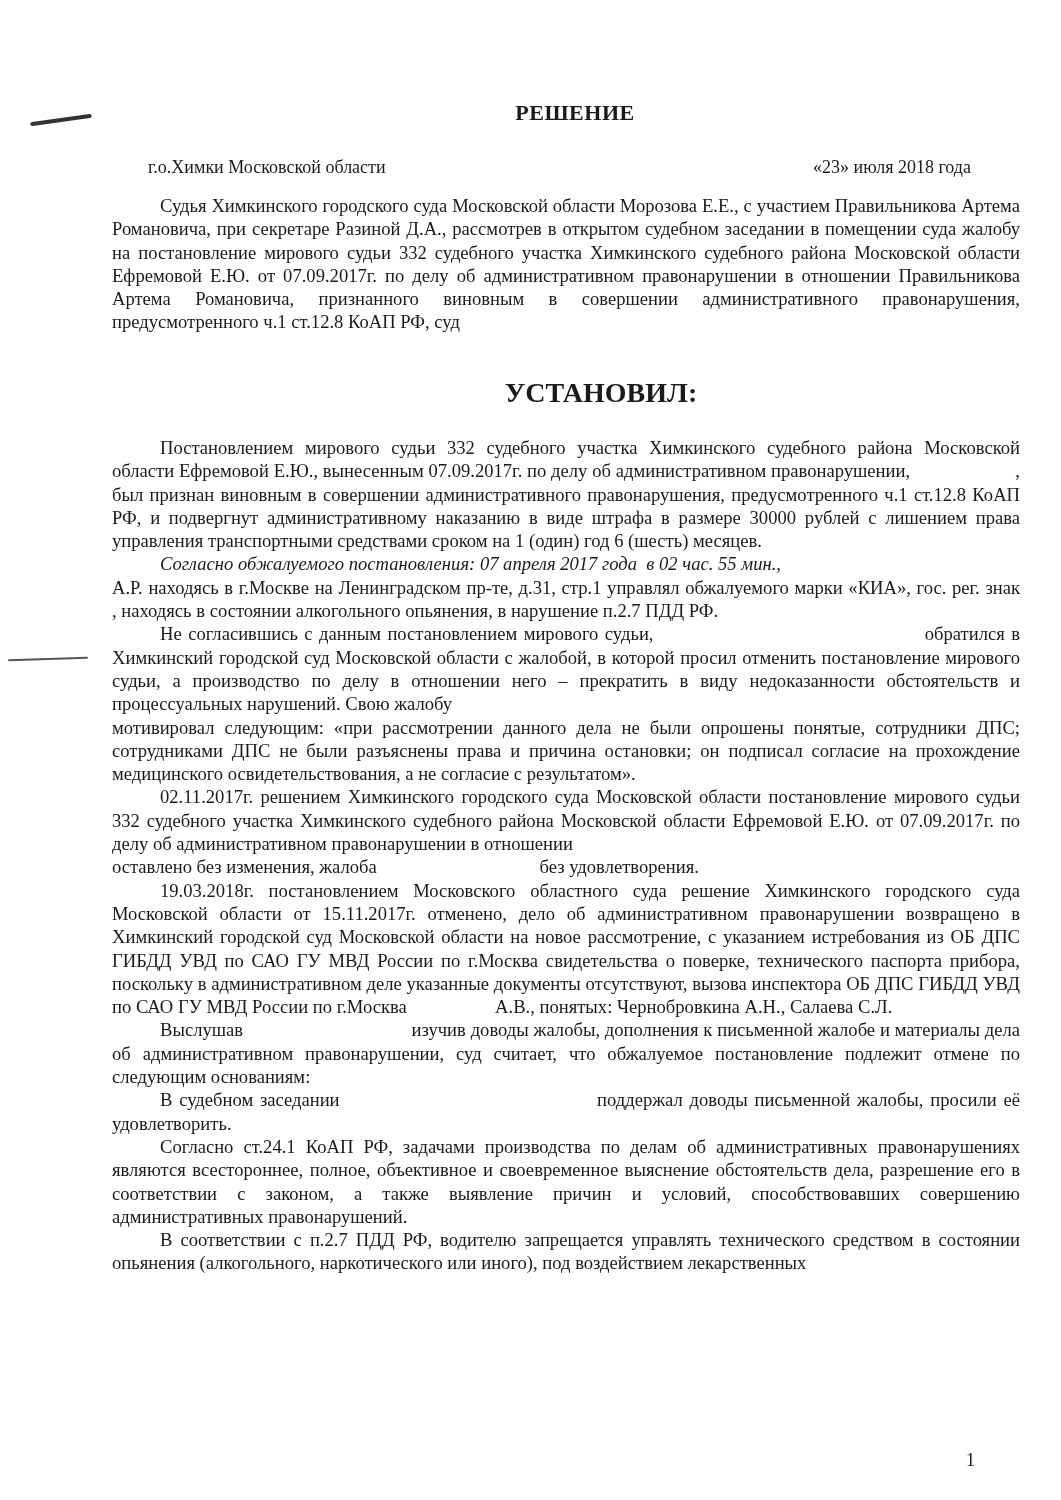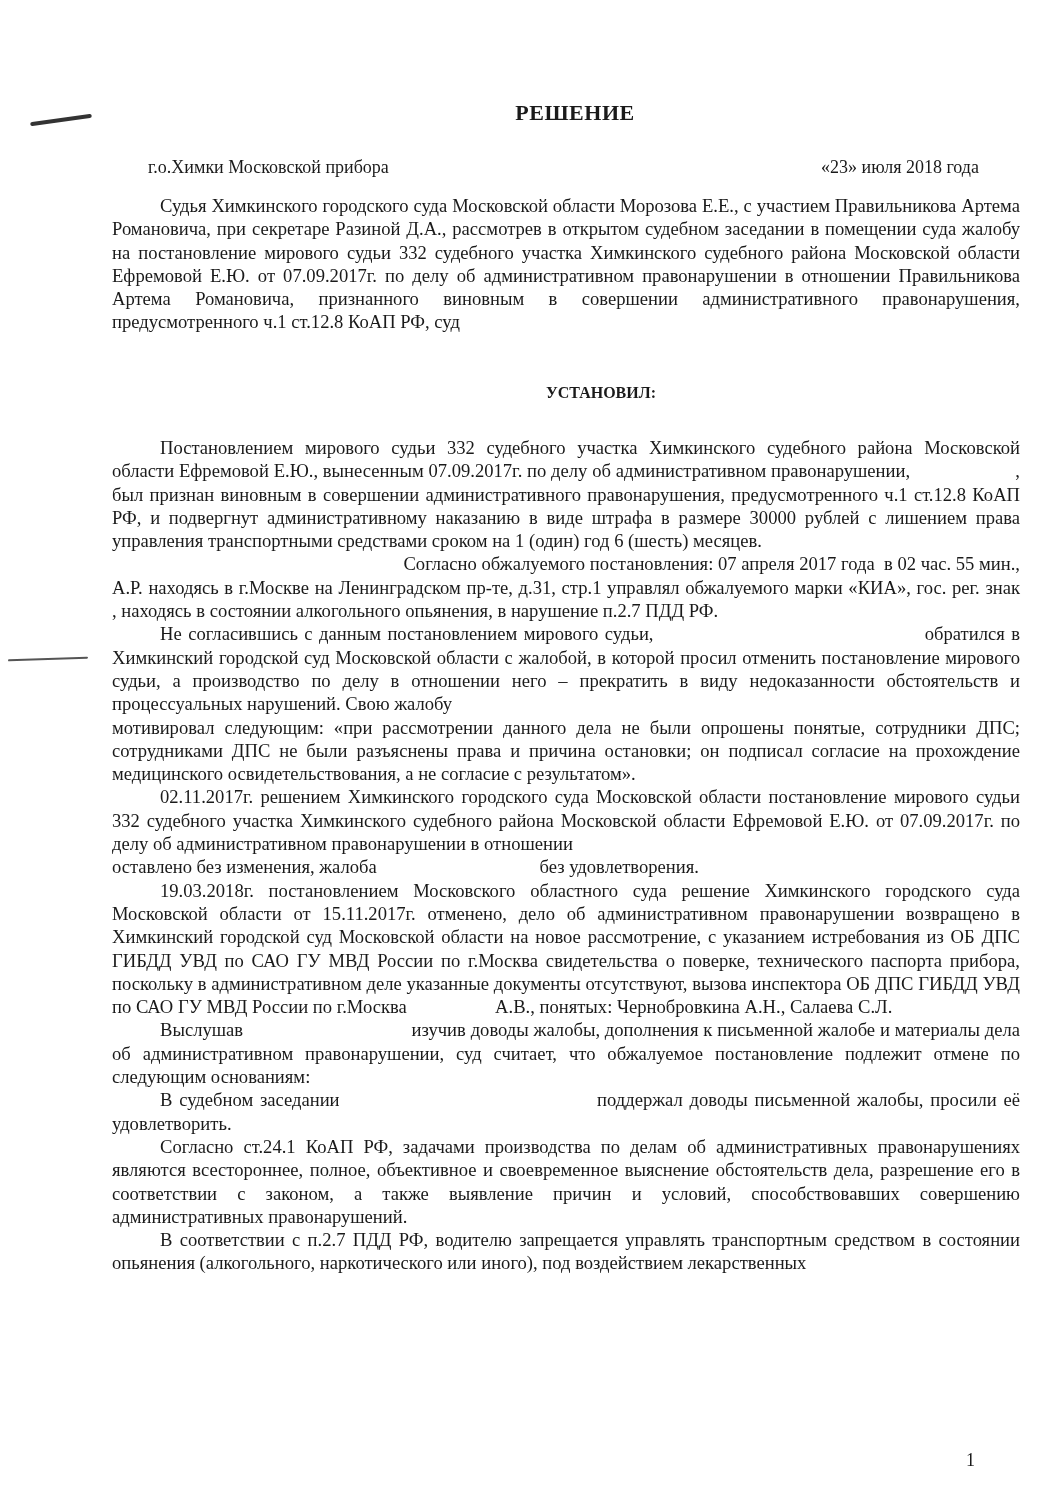--- a/index.html
+++ b/index.html
@@ -13,61 +13,61 @@
     position: absolute; height: 3px; background: #333; border-radius: 2px;
   }
   .mark-top { left: 30px; top: 78px; width: 62px; transform: rotate(-8deg); height: 4px; }
   .mark-left { left: 8px; top: 618px; width: 80px; transform: rotate(-2deg); height: 2px; background:#555; }
   .title {
     position: absolute; top: 60px; left: 0; width: 1150px; text-align: center;
     font-size: 22px; font-weight: bold; letter-spacing: 0.5px;
   }
   .place-date { position: absolute; top: 117px; left: 148px; width: 835px; font-size: 18px; }
   .place-date .left { position: absolute; left: 0; }
-  .place-date .right { position: absolute; right: 4px; }
+  .place-date .right { position: absolute; right: 12px; }
   .body-text {
     position: absolute; left: 112px; width: 908px; font-size: 18.6px; line-height: 23.3px;
     text-align: justify;
   }
   .body-text p { margin: 0; text-indent: 48px; }
   .body-text p.noindent { text-indent: 0; }
   .section-head {
-    text-align: center; font-weight: bold; font-size: 16px; line-height: 30px;
+    text-align: center; font-weight: bold; font-size: 28px; line-height: 30px;
     margin: 0 0 28px 0; padding-left: 70px;
   }
   .page-num { position: absolute; left: 966px; top: 1410px; font-size: 18px; }
 </style>
 </head>
 <body>
 
 <div class="page">
   <div class="margin-mark mark-top"></div>
   <div class="margin-mark mark-left"></div>
 
   <div class="title">РЕШЕНИЕ</div>
 
   <div class="place-date">
-    <span class="left">г.о.Химки Московской прибора</span>
+    <span class="left">г.о.Химки Московской области</span>
     <span class="right">«23» июля  2018 года</span>
   </div>
 
   <div class="body-text" style="top:154px;">
     <p style="white-space:pre-wrap;">Судья Химкинского городского суда Московской области Морозова Е.Е., с участием Правильникова Артема Романовича, при секретаре Разиной Д.А., рассмотрев в открытом судебном заседании в помещении суда жалобу                              на постановление мирового судьи 332 судебного участка Химкинского судебного района Московской области Ефремовой Е.Ю. от 07.09.2017г. по делу об административном правонарушении в отношении Правильникова Артема Романовича, признанного виновным в совершении административного правонарушения, предусмотренного ч.1 ст.12.8 КоАП РФ, суд</p>
   </div>
 
   <div class="body-text" style="top:338px;">
     <div class="section-head">УСТАНОВИЛ:</div>
     <p style="white-space:pre-wrap;">Постановлением мирового судьи 332 судебного участка Химкинского судебного района Московской области Ефремовой Е.Ю., вынесенным 07.09.2017г. по делу об административном правонарушении,                      , был признан виновным в совершении административного правонарушения, предусмотренного ч.1 ст.12.8 КоАП РФ, и подвергнут административному наказанию в виде штрафа в размере 30000 рублей с лишением права управления транспортными средствами сроком на 1 (один) год 6 (шесть) месяцев.</p>
-    <p style="white-space:pre-wrap;text-align:right;">Согласно обжалуемого постановления: 07 апреля 2017 года  в 02 час. 55 мин.,</p>
+    <p style="white-space:pre-wrap;text-align:left;font-style:italic;">Согласно обжалуемого постановления: 07 апреля 2017 года  в 02 час. 55 мин.,</p>
     <p class="noindent" style="white-space:pre-wrap;">А.Р. находясь в г.Москве на Ленинградском пр-те, д.31, стр.1 управлял обжалуемого марки «КИА», гос. рег. знак                       , находясь в состоянии алкогольного опьянения, в нарушение п.2.7 ПДД РФ.</p>
     <p style="white-space:pre-wrap;">Не согласившись с данным постановлением мирового судьи,                                          обратился в Химкинский городской суд Московской области с жалобой, в которой просил отменить постановление мирового судьи, а производство по делу в отношении него – прекратить в виду недоказанности обстоятельств и процессуальных нарушений. Свою жалобу</p>
     <p class="noindent" style="white-space:pre-wrap;">мотивировал следующим: «при рассмотрении данного дела не были опрошены понятые, сотрудники ДПС; сотрудниками ДПС не были разъяснены права и причина остановки; он подписал согласие на прохождение  медицинского освидетельствования, а не согласие с результатом».</p>
     <p style="white-space:pre-wrap;">02.11.2017г. решением Химкинского городского суда Московской области постановление мирового судьи 332 судебного участка Химкинского судебного района Московской области Ефремовой Е.Ю. от 07.09.2017г. по делу об административном правонарушении в отношении</p>
     <p style="white-space:pre-wrap;text-align:left;text-indent:0;padding-right:40px;">оставлено без изменения, жалоба                                   без удовлетворения.</p>
     <p style="white-space:pre-wrap;">19.03.2018г. постановлением Московского областного суда решение Химкинского городского суда Московской области от 15.11.2017г. отменено, дело об административном правонарушении возвращено в Химкинский городской суд Московской области на новое рассмотрение, с указанием истребования из ОБ ДПС ГИБДД УВД по САО ГУ МВД России по г.Москва свидетельства о поверке, технического паспорта прибора, поскольку в административном деле указанные документы отсутствуют, вызова инспектора ОБ ДПС ГИБДД УВД по САО ГУ МВД России по г.Москва                   А.В., понятых: Чернобровкина А.Н., Салаева С.Л.</p>
     <p style="white-space:pre-wrap;">Выслушав                                   изучив доводы жалобы, дополнения к письменной жалобе и материалы дела об административном правонарушении, суд считает, что обжалуемое постановление подлежит отмене по следующим основаниям:</p>
     <p style="white-space:pre-wrap;">В судебном заседании                                      поддержал доводы письменной жалобы, просили её удовлетворить.</p>
     <p style="white-space:pre-wrap;">Согласно ст.24.1 КоАП РФ, задачами производства по делам об административных правонарушениях являются всестороннее, полное, объективное и своевременное выяснение обстоятельств дела, разрешение его в соответствии с законом, а также выявление причин и условий, способствовавших совершению административных правонарушений.</p>
-    <p style="white-space:pre-wrap;">В соответствии с п.2.7 ПДД РФ, водителю запрещается управлять транспортным средством в состоянии опьянения (алкогольного, наркотического или иного), под воздействием лекарственных</p>
+    <p style="white-space:pre-wrap;">В соответствии с п.2.7 ПДД РФ, водителю запрещается управлять технического средством в состоянии опьянения (алкогольного, наркотического или иного), под воздействием лекарственных</p>
   </div>
 
   <div class="page-num">1</div>
 </div>
 
 </body></html>

